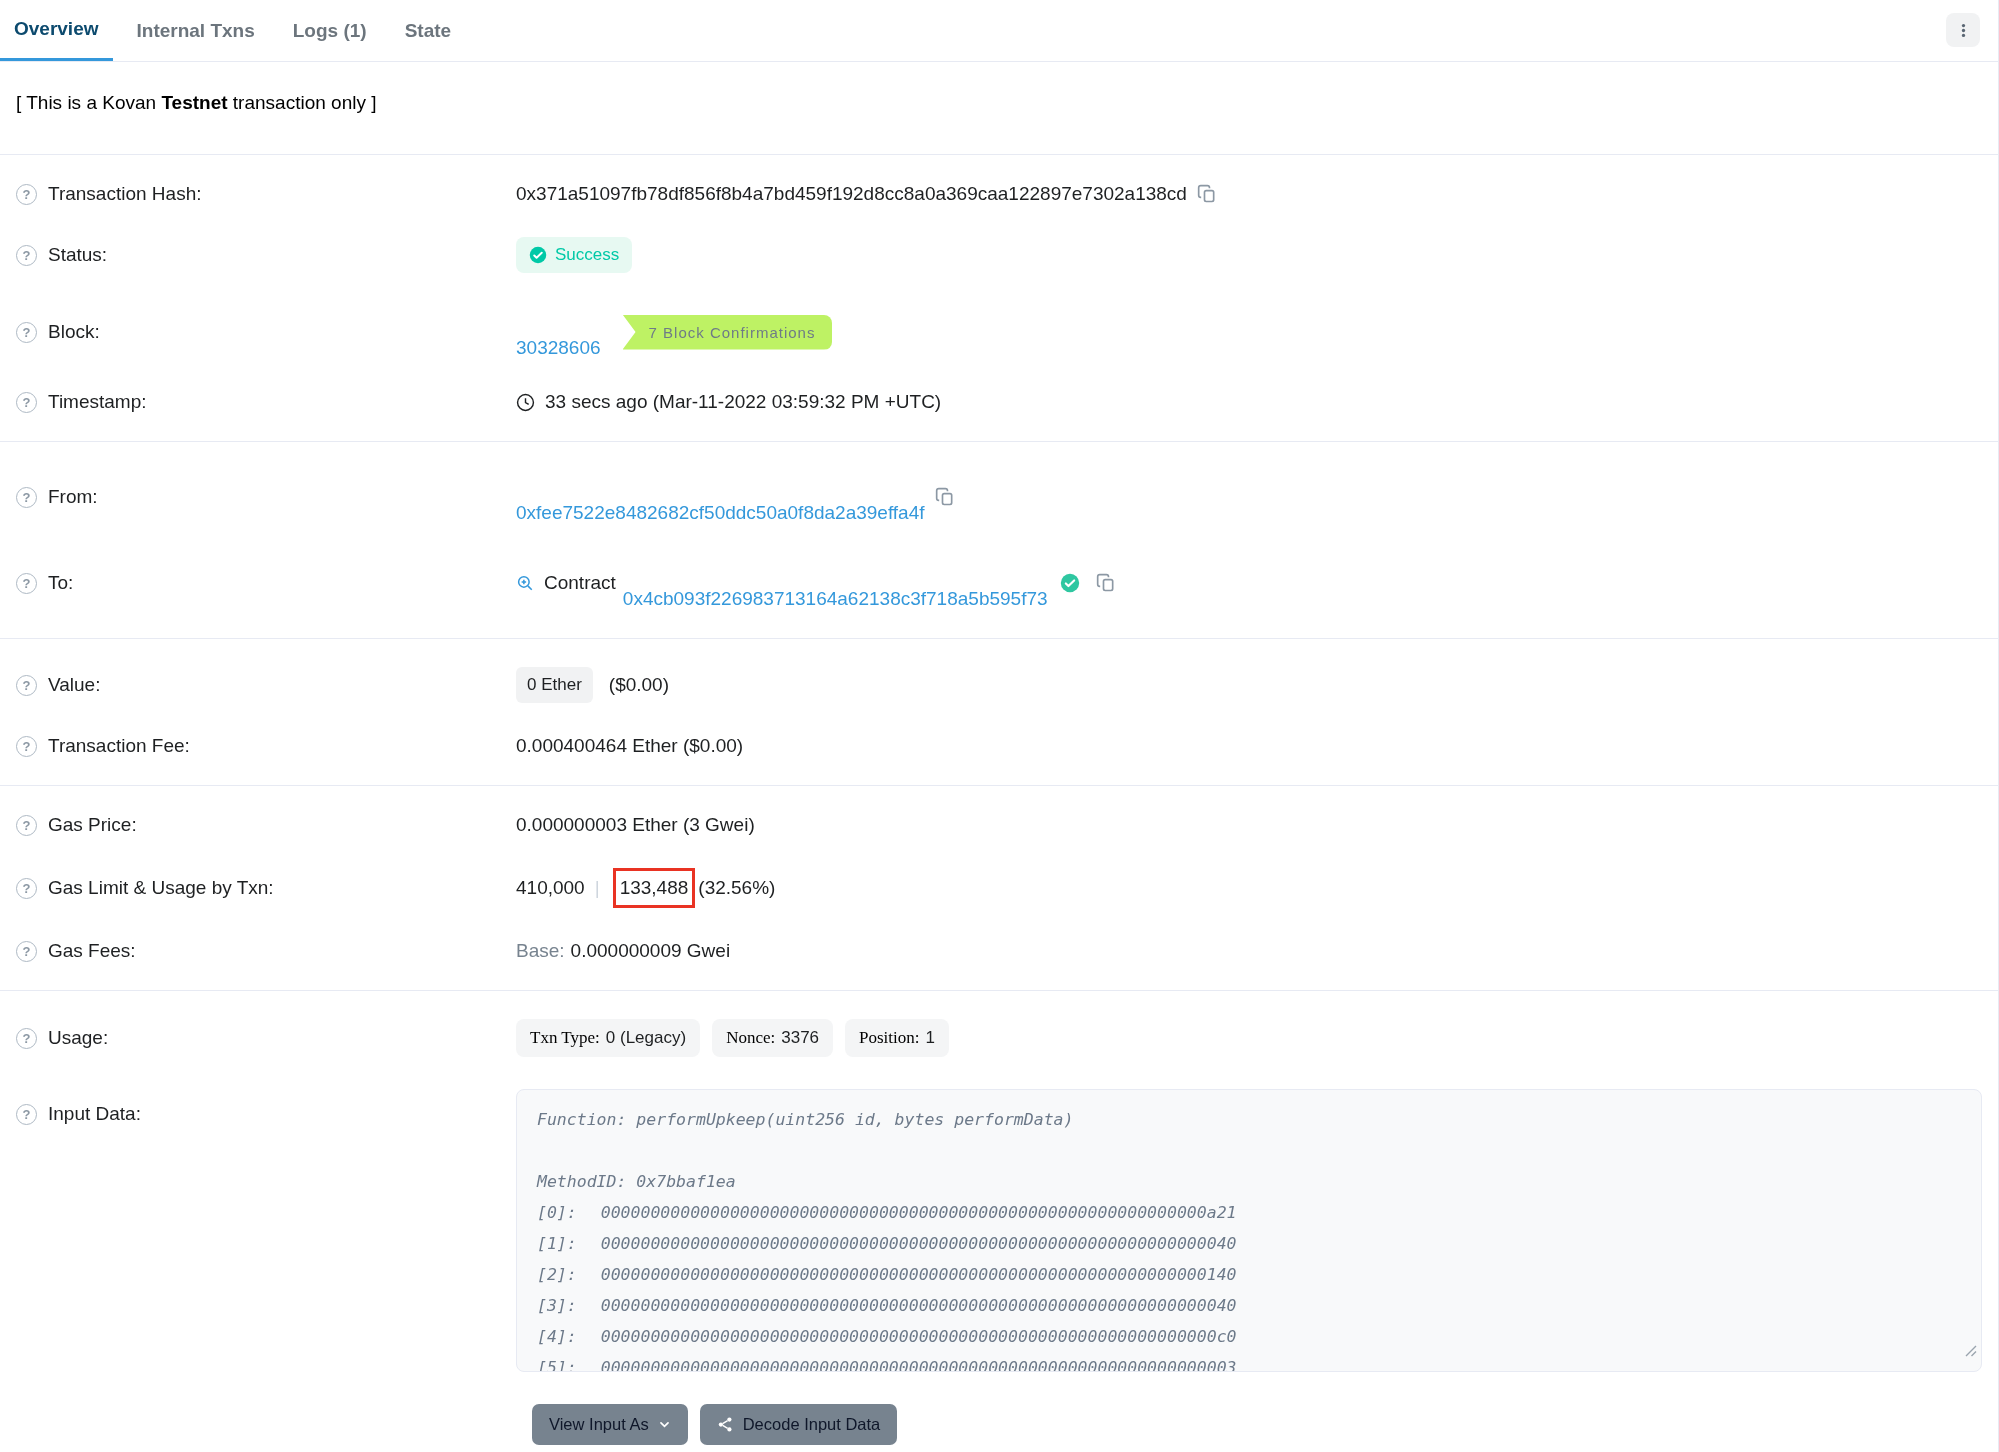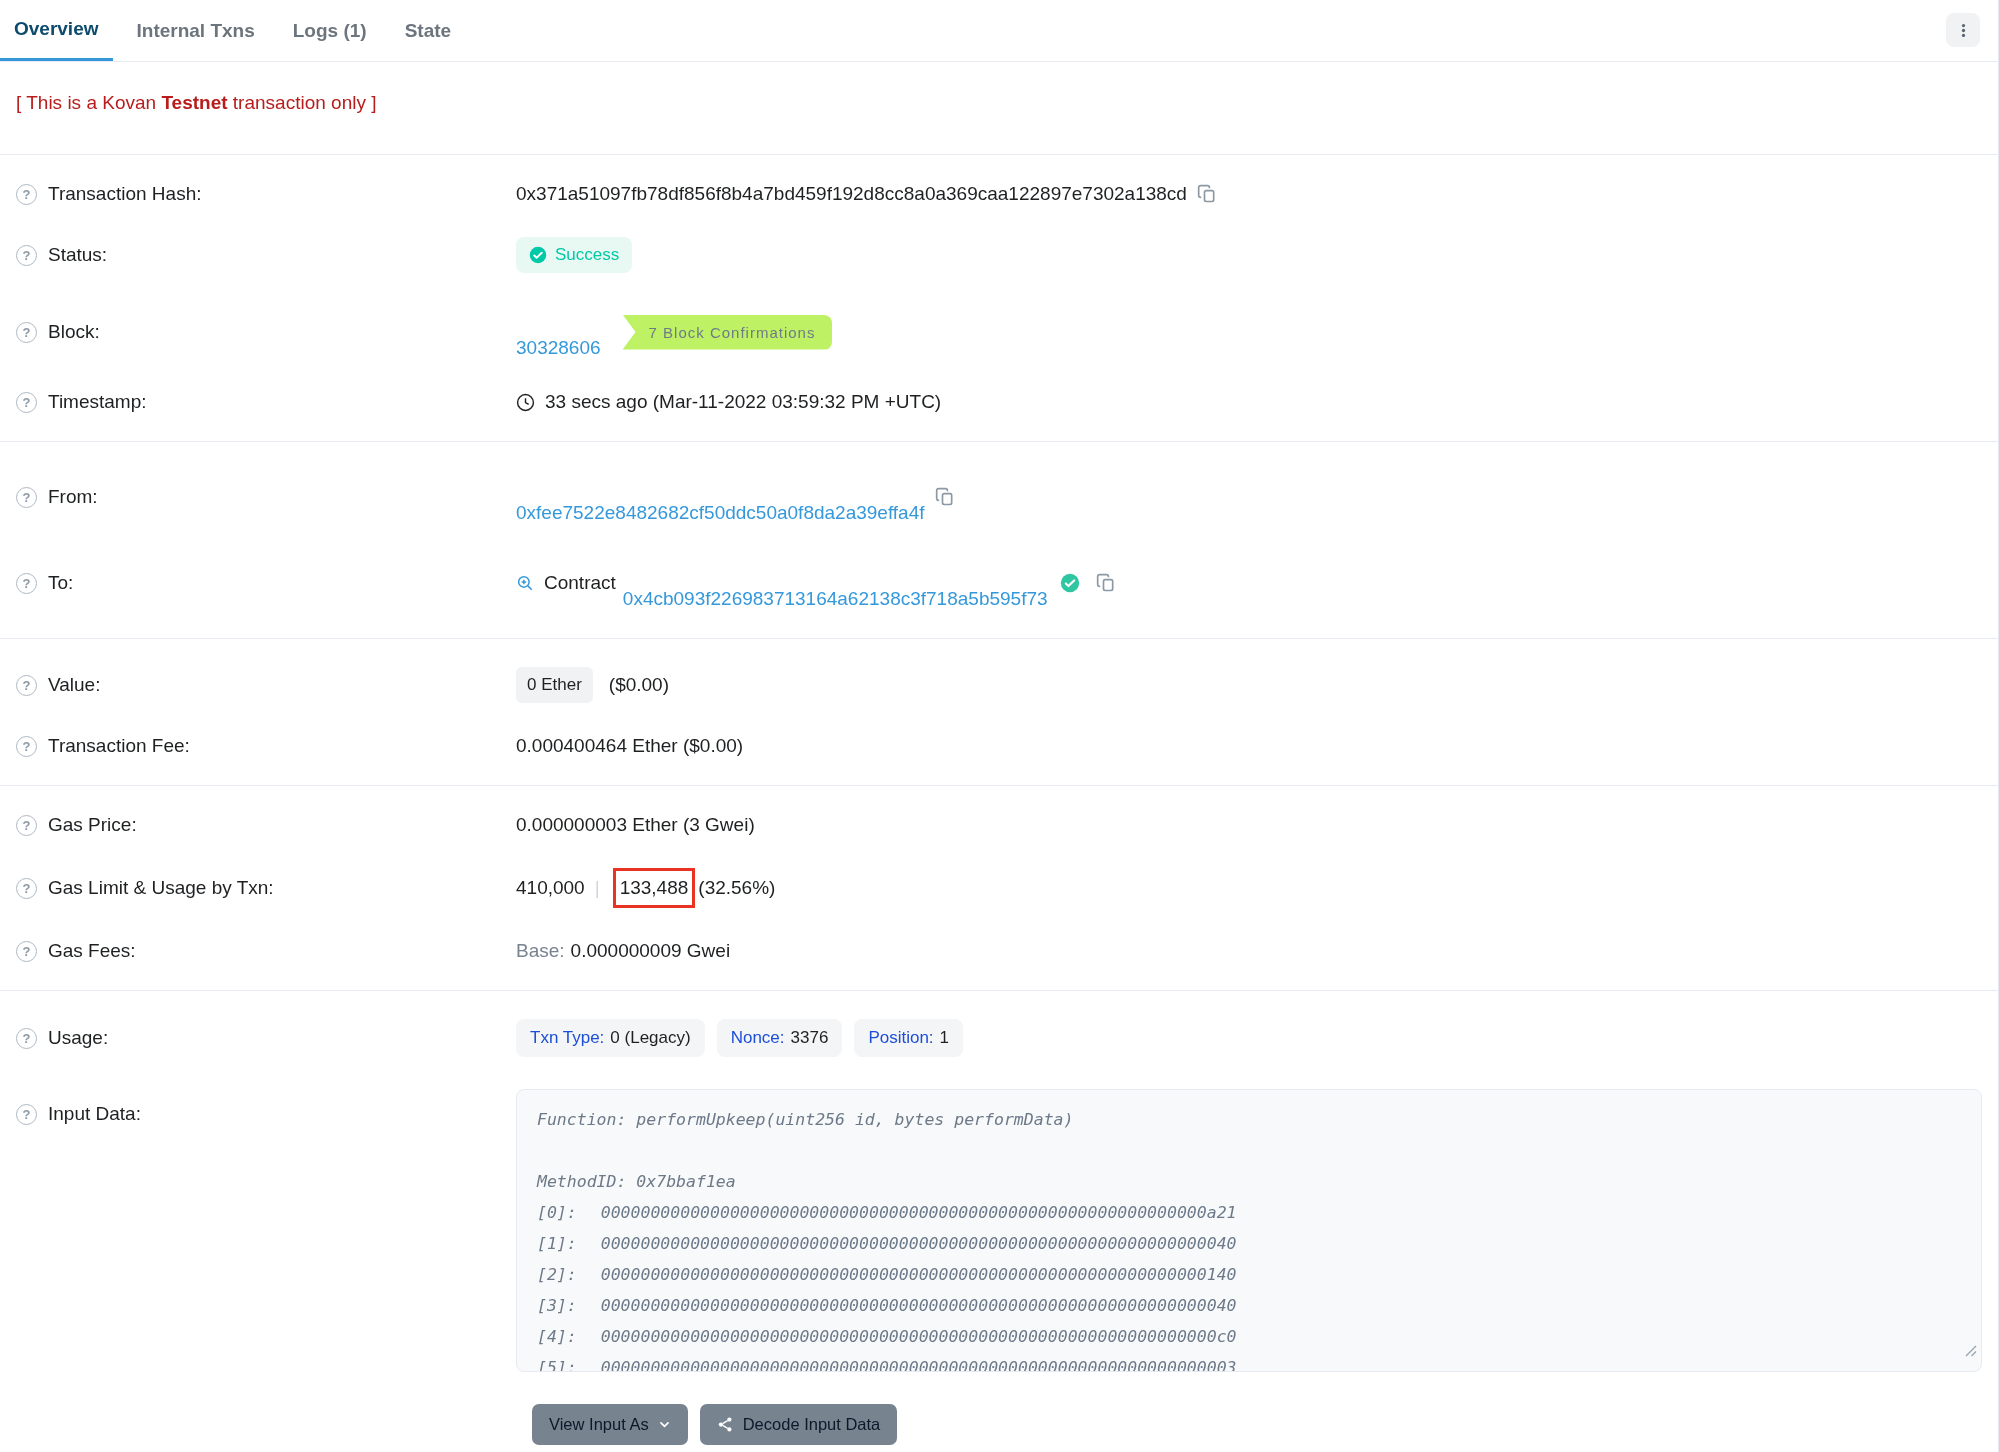--- a/index.html
+++ b/index.html
@@ -13,21 +13,21 @@
   
   .tabbar { position:relative; height:62px; border-bottom:1px solid #e7eaf3; display:flex; align-items:stretch; }
   .tab { display:flex; align-items:center; padding:0 14px; margin-right:10px; font-weight:700;
          color:#6c757d; cursor:pointer; position:relative; font-size:19px; }
   .tab.active { color:#0c4a6e; border-bottom:3px solid #3498db; }
   .more-btn { position:absolute; right:18px; top:13px; width:34px; height:34px; background:#f1f2f3;
               border:0; border-radius:8px; display:flex; align-items:center; justify-content:center; cursor:pointer; }
 
   
   .notice-section { padding:30px 16px 40px 16px; border-bottom:1px solid #e7eaf3; }
-  .notice { color:#b91c1c; font-size:19px; }
+  .notice { color:#000000; font-size:19px; }
   .notice b { font-weight:700; }
 
   
   .section { padding:12px 16px; border-bottom:1px solid #e7eaf3; }
   .row { display:flex; align-items:center; padding:16px 0; }
   .row.top { align-items:flex-start; }
   .row-label { width:500px; flex-shrink:0; display:flex; align-items:center; gap:11px; color:#1e2022; }
   .row.top .row-label { padding-top:14px; }
   .row-value { display:flex; align-items:center; gap:10px; flex:1; min-width:0; }
   .qicon { width:21px; height:21px; border:1.6px solid #aeb9c4; border-radius:50%; color:#8c98a4;
@@ -42,21 +42,21 @@
 
   
   .confirm-tag { margin-left:12px; background:#bef264; color:#6e7b87; font-size:15px; letter-spacing:1px;
                  padding:9px 17px 9px 26px; border-radius:0 8px 8px 0;
                  clip-path:polygon(0 0,100% 0,100% 100%,0 100%,13px 50%);text-align:center; }
 
   
   .chip { background:#f1f2f3; border-radius:6px; padding:8px 11px; font-size:17px; color:#1e2022; }
   .kv-chip { background:#f4f5f6; border-radius:8px; padding:9px 14px; font-size:17px; color:#1e2022;
              display:inline-flex; gap:6px; margin-right:12px; }
-  .kv-chip .k { color:#1d4ed8; }
+  .kv-chip .k { color:#000000;font-family:Liberation Serif, serif; }
   .muted { color:#77838f; }
   .sep { color:#cfd6de; margin:0 10px; }
 
   
   .red-annotation { border:3px solid #e93323; padding:6px 4px; margin:0 3px;text-align:center; }
 
   
   .input-box { position:relative; flex:1; height:283px; overflow:hidden; background:#f8f9fa;
                border:1px solid #e7eaf3; border-radius:8px; padding:14px 20px;
                font-family:"DejaVu Sans Mono","Liberation Mono",monospace; font-size:16.5px;

